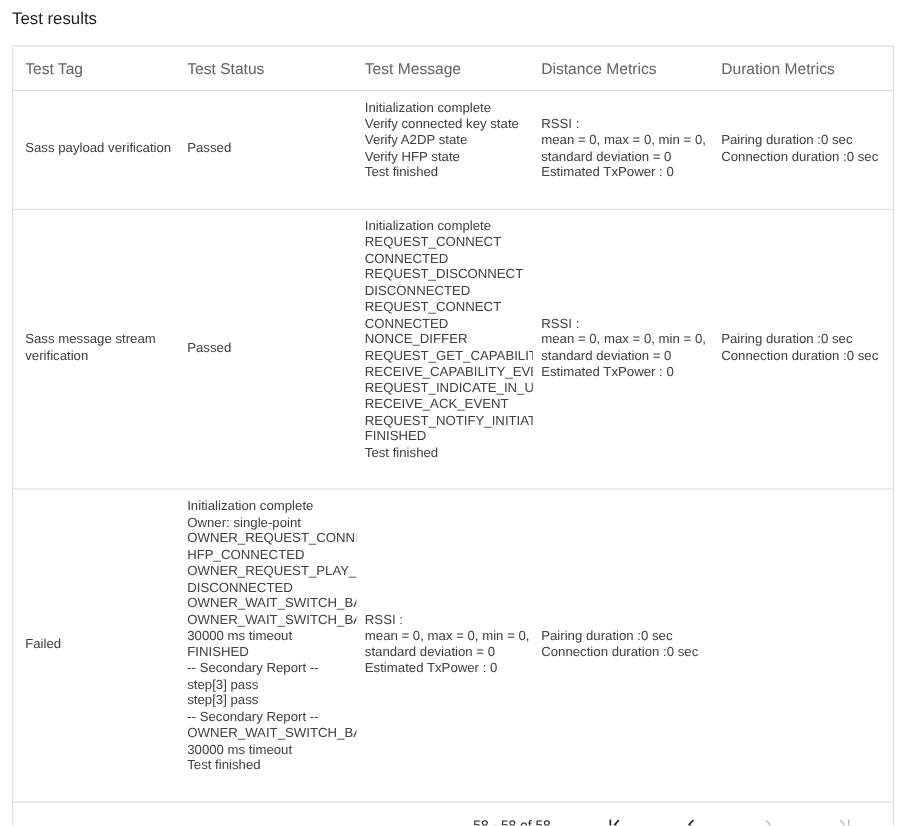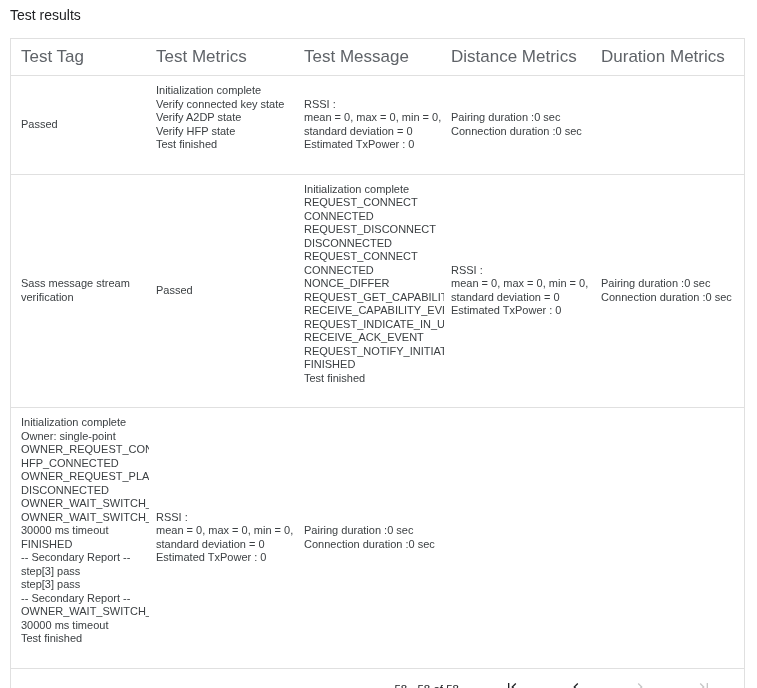--- a/index.html
+++ b/index.html
@@ -17,21 +17,21 @@
     border:1px solid #e0e0e0;background:#fff;box-sizing:border-box;
   }
   .grid-row{
     display:grid;
     grid-template-columns:135px 148px 147px 150px auto;
     padding-left:10px;
     box-sizing:border-box;
   }
   .header-row{
     height:37px;align-items:center;
-    color:#5f6368;font-size:17px;
+    color:#5f6368;font-size:13px;
     border-bottom:1px solid #e0e0e0;
   }
   .header-cell{white-space:nowrap;overflow:hidden;}
   .body-row{
     border-bottom:1px solid #e0e0e0;
     font-size:11px;line-height:13.5px;color:#3c4043;
   }
   .cell{display:flex;align-items:center;box-sizing:border-box;padding-right:8px;}
   .cell-message{
     display:block;align-items:flex-start;
@@ -52,28 +52,31 @@
   .icon-disabled svg{fill:#c6c6c6;}
 </style>
 </head>
 <body>
 
 <div class="page-title">Test results</div>
 
 <div class="table-card">
   <div class="grid-row header-row">
     <div class="header-cell">Test Tag</div>
-    <div class="header-cell">Test Metrics</div>
+    <div class="header-cell">Test Status</div>
     <div class="header-cell">Test Message</div>
     <div class="header-cell">Distance Metrics</div>
     <div class="header-cell">Duration Metrics</div>
   </div>
 
   <div id="tbody">
   <div class="grid-row body-row">
+    <div class="cell">
+          <span class="txt">Sass payload verification</span>
+        </div>
     <div class="cell">
           <span class="txt">Passed</span>
         </div>
     <div class="cell-message">
           <div class="msg-line">Initialization complete</div>
           <div class="msg-line">Verify connected key state</div>
           <div class="msg-line">Verify A2DP state</div>
           <div class="msg-line">Verify HFP state</div>
           <div class="msg-line">Test finished</div>
         </div>
@@ -127,20 +130,23 @@
         </div>
     <div class="cell">
           <div class="metrics-block">
             <div class="msg-line">Pairing duration :0 sec</div>
             <div class="msg-line">Connection duration :0 sec</div>
           </div>
         </div>
   </div>
 
   <div class="grid-row body-row">
+    <div class="cell">
+          <span class="txt">Failed</span>
+        </div>
     <div class="cell-message">
           <div class="msg-line">Initialization complete</div>
           <div class="msg-line">Owner: single-point</div>
           <div class="msg-line">OWNER_REQUEST_CONNECT</div>
           <div class="msg-line">HFP_CONNECTED</div>
           <div class="msg-line">OWNER_REQUEST_PLAY_MEDIA</div>
           <div class="msg-line">DISCONNECTED</div>
           <div class="msg-line">OWNER_WAIT_SWITCH_BACK</div>
           <div class="msg-line">OWNER_WAIT_SWITCH_BACK</div>
           <div class="msg-line">30000 ms timeout</div>

